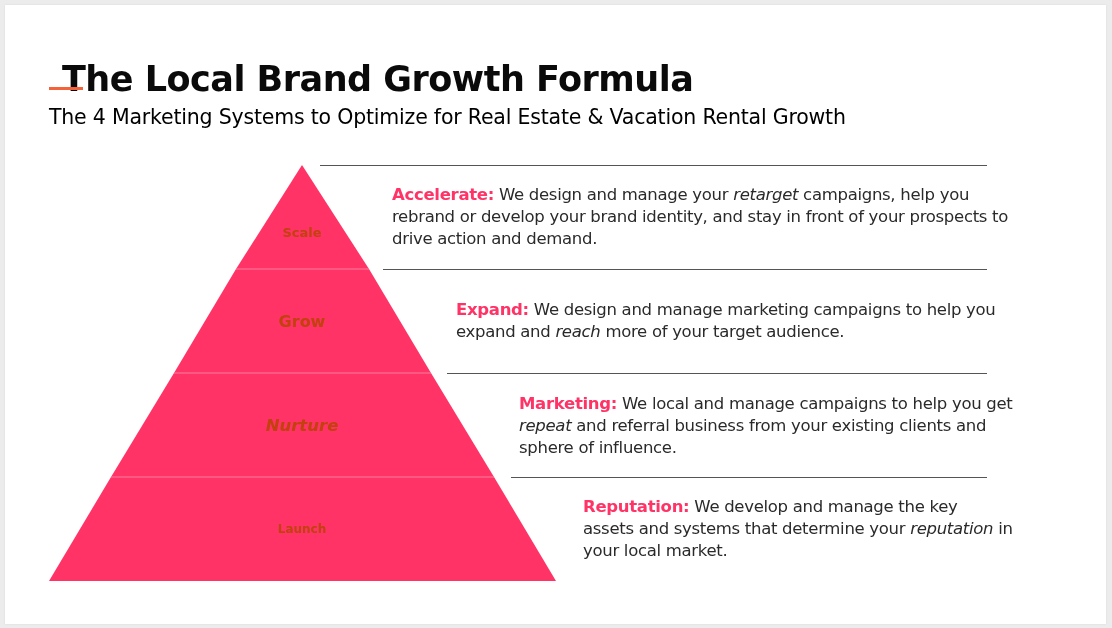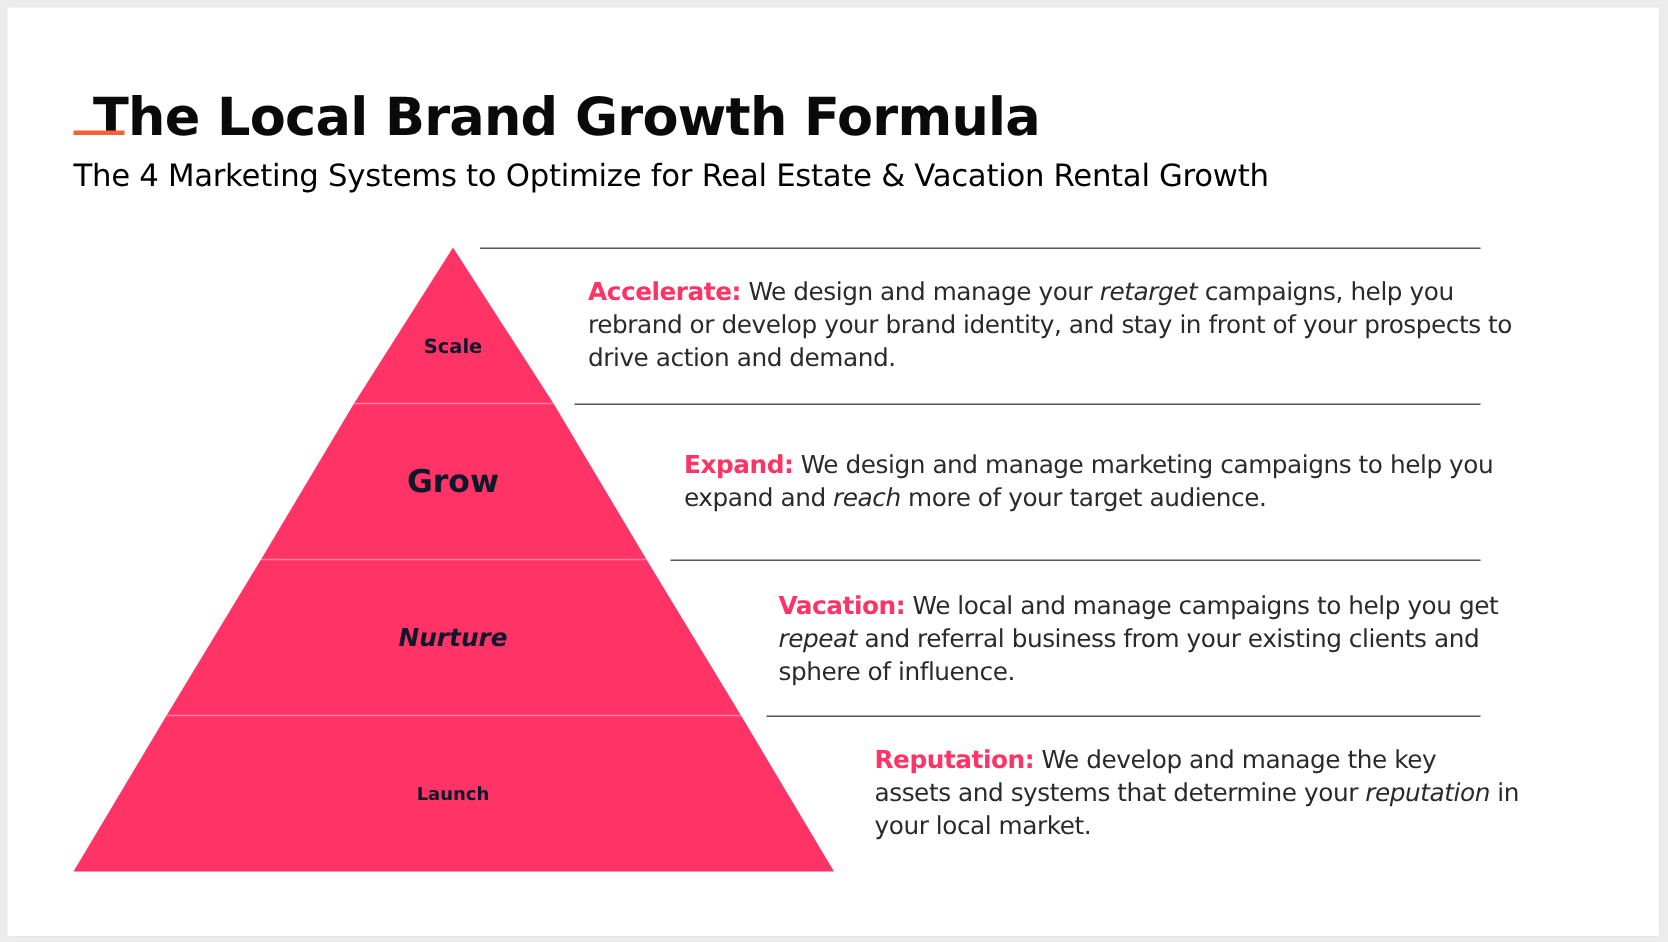--- a/index.html
+++ b/index.html
@@ -53,21 +53,21 @@
       letter-spacing: -0.2px;
     }
     .pyramid {
       position: absolute;
       left: 0; top: 0;
       width: 1112px; height: 628px;
     }
     .tier-label {
       position: absolute;
       transform: translate(-50%, -50%);
-      color: #0f172a;
+      color: #c2410c;
       font-weight: bold;
       font-family: "DejaVu Sans", sans-serif;
       white-space: nowrap;
     }
     .divider {
       position: absolute;
       height: 0;
       border-top: 1.5px solid #555555;
     }
     .desc {
@@ -102,36 +102,36 @@
   <polygon points="111,477 494,477 556,581 49,581" fill="#ff3366"></polygon>
   <polygon points="174,373 431,373 494,477 111,477" fill="#ff3366"></polygon>
   <polygon points="236,269 369,269 431,373 174,373" fill="#ff3366"></polygon>
   <polygon points="302,165 369,269 236,269" fill="#ff3366"></polygon>
   <line x1="236" y1="269" x2="369" y2="269" stroke="#ff7fa0" stroke-width="1"></line>
   <line x1="174" y1="373" x2="431" y2="373" stroke="#ff7fa0" stroke-width="1"></line>
   <line x1="111" y1="477" x2="494" y2="477" stroke="#ff7fa0" stroke-width="1"></line>
 </svg>
 
 <div class="tier-label" style="left:302px; top:232px; font-size:13px;">Scale</div>
-<div class="tier-label" style="left:302px; top:321px; font-size:21px;">Grow</div>
+<div class="tier-label" style="left:302px; top:321px; font-size:16px;">Grow</div>
 <div class="tier-label" style="left:302px; top:425px; font-size:16.5px;font-style:italic;">Nurture</div>
 <div class="tier-label" style="left:302px; top:529px; font-size:12px;">Launch</div>
 
 <div class="divider" style="left:320px; top:165px; width:667px;"></div>
 <div class="divider" style="left:383px; top:269px; width:604px;"></div>
 <div class="divider" style="left:447px; top:373px; width:540px;"></div>
 <div class="divider" style="left:511px; top:477px; width:476px;"></div>
 
 <p class="desc" style="left:392px; top:184px; width:625px;">
   <span class="kw">Accelerate:</span><span> We design and manage your </span><em>retarget</em><span> campaigns, help you rebrand or develop your brand identity, and stay in front of your prospects to drive action and demand.</span>
 </p>
 
 <p class="desc" style="left:456px; top:299px; width:545px;">
   <span class="kw">Expand:</span><span> We design and manage marketing campaigns to help you expand and </span><em>reach</em><span> more of your target audience.</span>
 </p>
 
 <p class="desc" style="left:519px; top:393px; width:495px;">
-  <span class="kw">Vacation:</span><span> We local and manage campaigns to help you get </span><em>repeat</em><span> and referral business from your existing clients and sphere of influence.</span>
+  <span class="kw">Marketing:</span><span> We local and manage campaigns to help you get </span><em>repeat</em><span> and referral business from your existing clients and sphere of influence.</span>
 </p>
 
 <p class="desc" style="left:583px; top:496px; width:430px;">
   <span class="kw">Reputation:</span><span> We develop and manage the key assets and systems that determine your </span><em>reputation</em><span> in your local market.</span>
 </p>
 
 </body></html>

